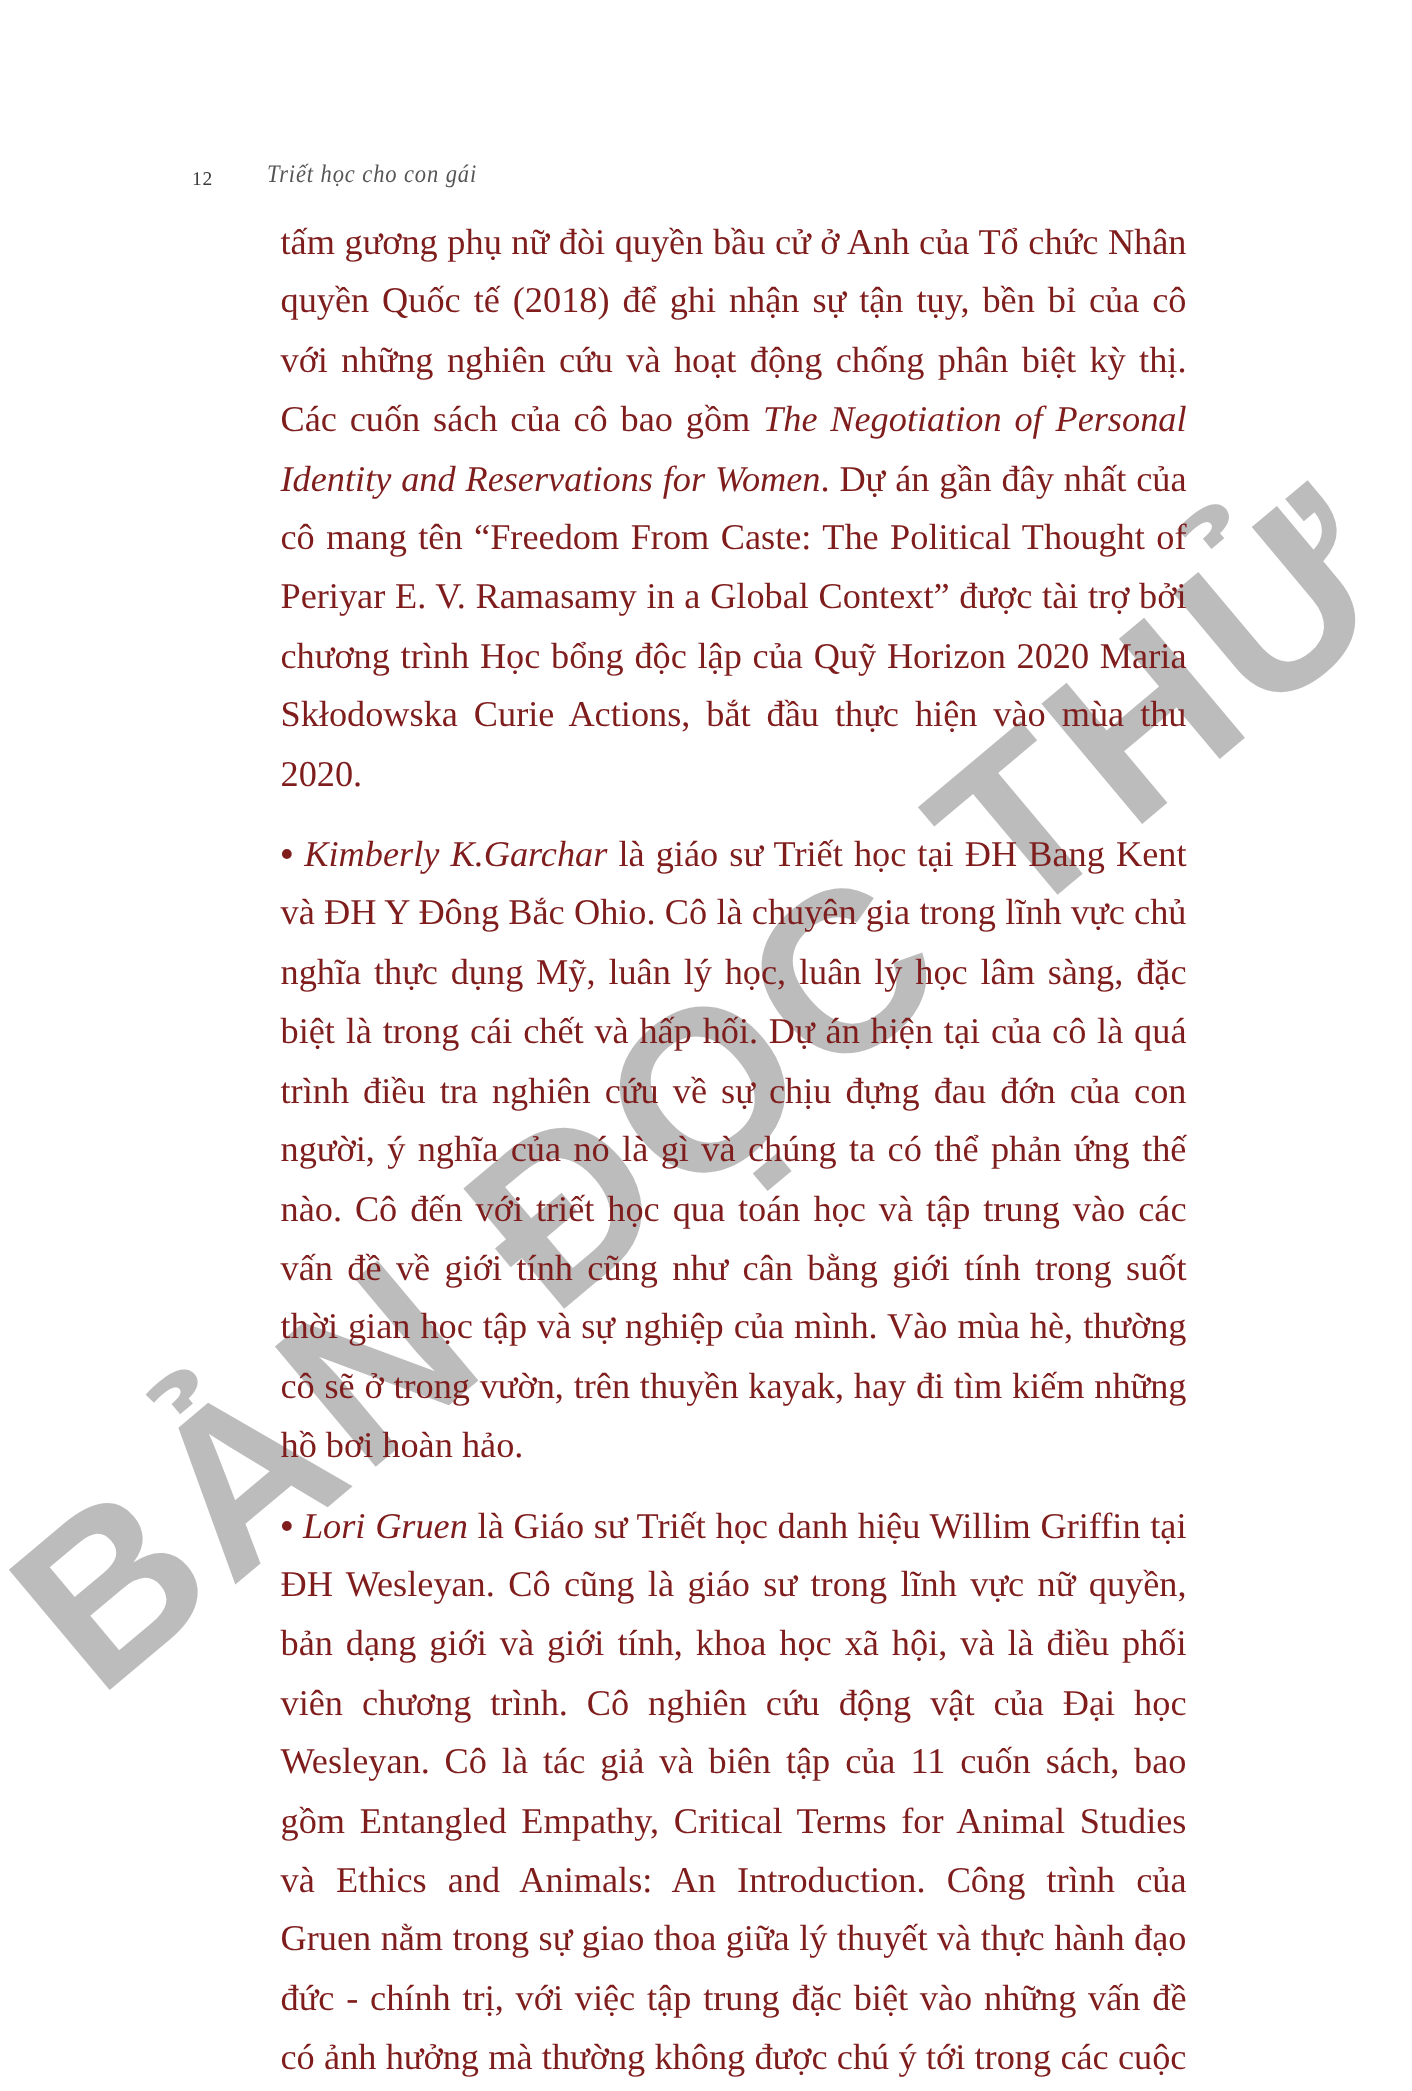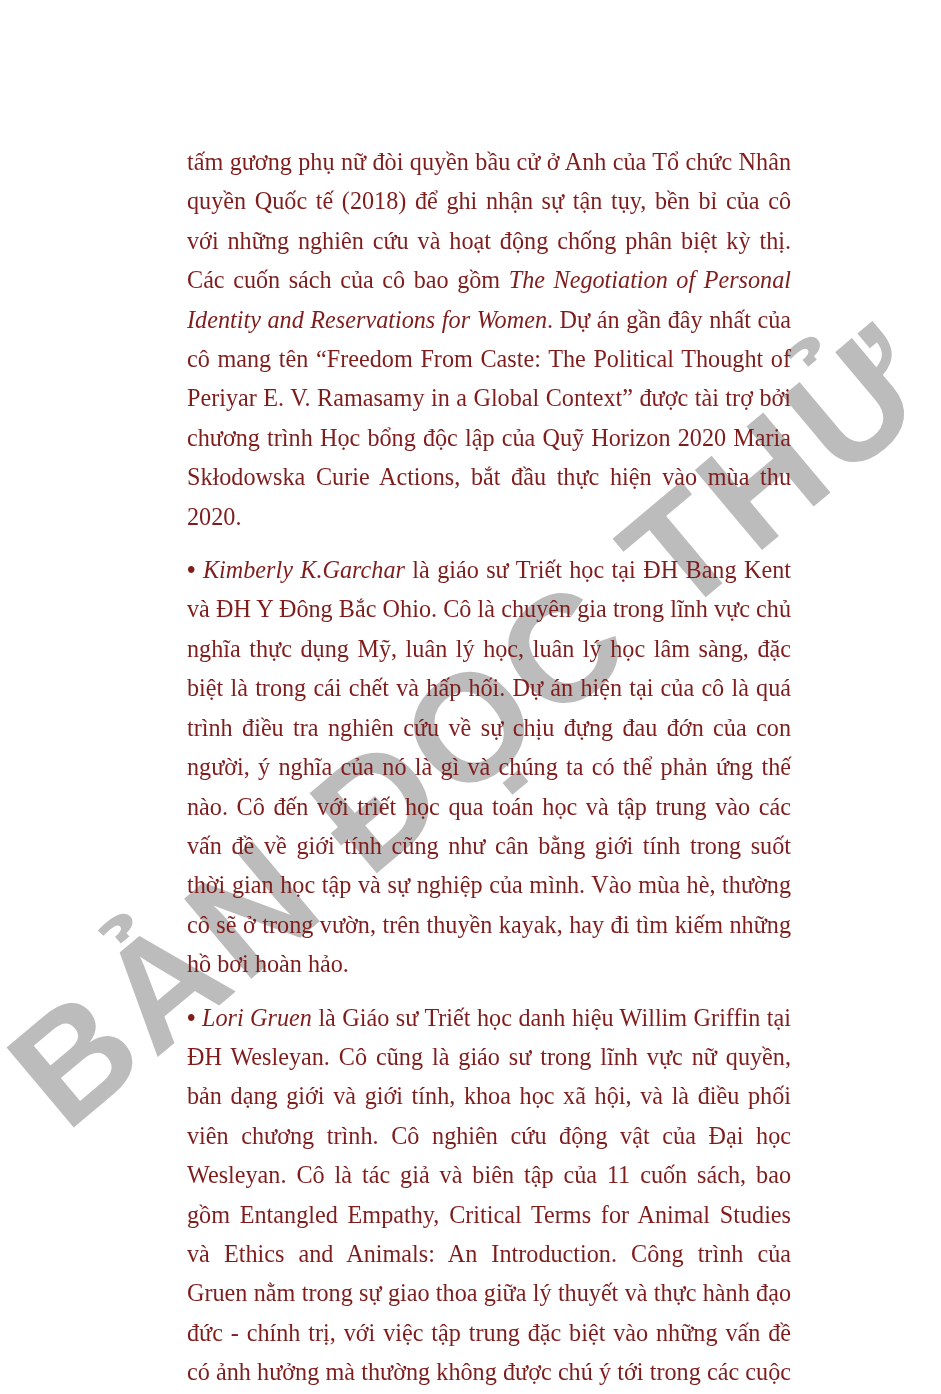--- a/index.html
+++ b/index.html
@@ -105,20 +105,24 @@
 </style>
 </head>
 <body>
 
 <div class="page">
 
   <div class="watermark-layer">
     <div class="watermark-text">BẢN ĐỌC THỬ</div>
   </div>
 
+  <div class="running-head">
+    <span class="folio">12</span>
+    <span class="head-title">Triết học cho con gái</span>
+  </div>
 
   <div class="text-column" id="text-column">
       <p class="para"><span>tấm gương phụ nữ đòi quyền bầu cử ở Anh của Tổ chức Nhân quyền Quốc tế (2018) để ghi nhận sự tận tụy, bền bỉ của cô với những nghiên cứu và hoạt động chống phân biệt kỳ thị. Các cuốn sách của cô bao gồm </span><span class="ti">The Negotiation of Personal Identity and Reservations for Women</span><span>. Dự án gần đây nhất của cô mang tên “Freedom From Caste: The Political Thought of Periyar E. V. Ramasamy in a Global Context” được tài trợ bởi chương trình Học bổng độc lập của Quỹ Horizon 2020 Maria Skłodowska Curie Actions, bắt đầu thực hiện vào mùa thu 2020.</span></p>
       <p class="para bullet"><span class="bullet-mark">• </span><span class="nm">Kimberly K.Garchar</span><span> là giáo sư Triết học tại ĐH Bang Kent và ĐH Y Đông Bắc Ohio. Cô là chuyên gia trong lĩnh vực chủ nghĩa thực dụng Mỹ, luân lý học, luân lý học lâm sàng, đặc biệt là trong cái chết và hấp hối. Dự án hiện tại của cô là quá trình điều tra nghiên cứu về sự chịu đựng đau đớn của con người, ý nghĩa của nó là gì và chúng ta có thể phản ứng thế nào. Cô đến với triết học qua toán học và tập trung vào các vấn đề về giới tính cũng như cân bằng giới tính trong suốt thời gian học tập và sự nghiệp của mình. Vào mùa hè, thường cô sẽ ở trong vườn, trên thuyền kayak, hay đi tìm kiếm những hồ bơi hoàn hảo.</span></p>
       <p class="para bullet"><span class="bullet-mark">• </span><span class="nm">Lori Gruen</span><span> là Giáo sư Triết học danh hiệu Willim Griffin tại ĐH Wesleyan. Cô cũng là giáo sư trong lĩnh vực nữ quyền, bản dạng giới và giới tính, khoa học xã hội, và là điều phối viên chương trình. Cô nghiên cứu động vật của Đại học Wesleyan. Cô là tác giả và biên tập của 11 cuốn sách, bao gồm Entangled Empathy, Critical Terms for Animal Studies và Ethics and Animals: An Introduction. Công trình của Gruen nằm trong sự giao thoa giữa lý thuyết và thực hành đạo đức - chính trị, với việc tập trung đặc biệt vào những vấn đề có ảnh hưởng mà thường không được chú ý tới trong các cuộc điều tra đạo đức truyền thống, như với phụ nữ, người da màu, tù nhân và động vật.</span></p>
     </div>
 
 </div>
 
 </body></html>

